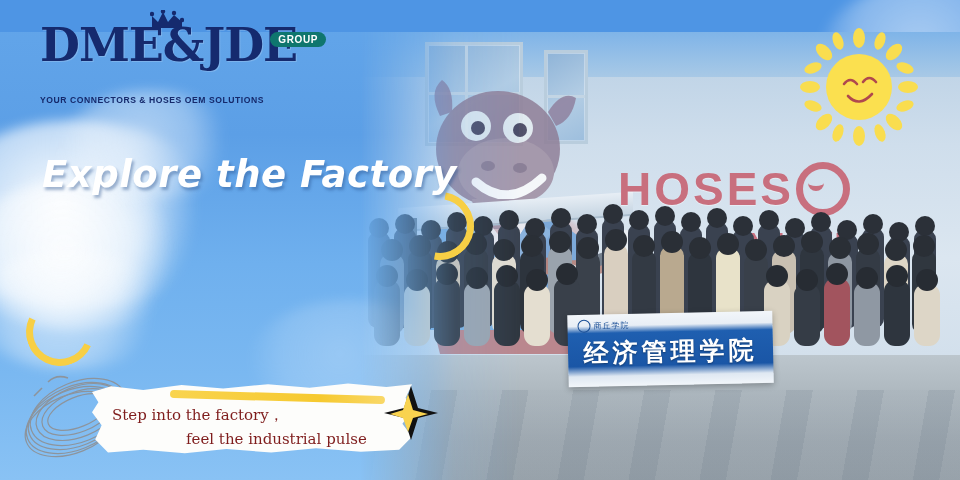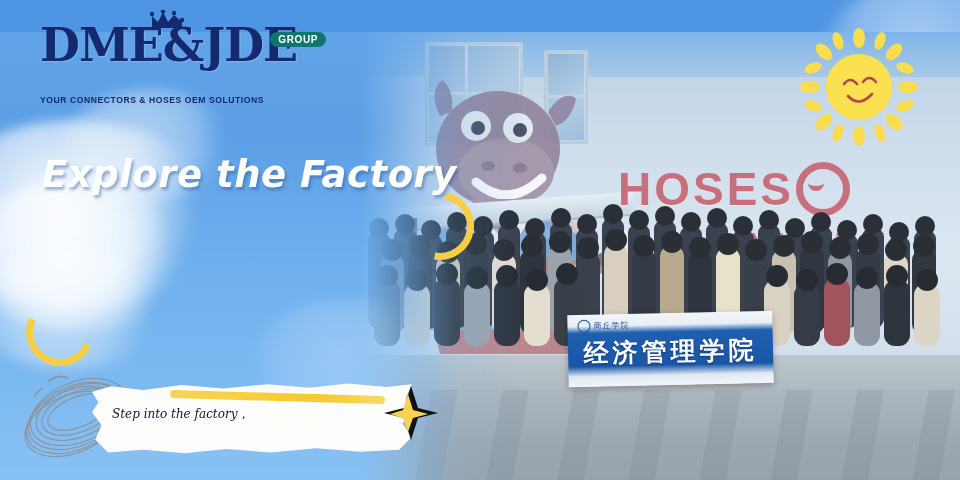--- a/index.html
+++ b/index.html
@@ -197,24 +197,23 @@
     );
   }
   .caption-highlight{
     position:absolute;left:78px;top:11px;width:215px;height:8px;
     background:linear-gradient(90deg,#f9d44f,#f6c92f 70%,#f9d868);
     border-radius:5px;
     transform:rotate(1.6deg);
   }
   .cap-line{
     position:absolute;
-    color:#0f172a;
+    color:#7f1d1d;
     font-family:"DejaVu Serif",serif;
-    font-style:italic;
-    font-size:12px;
+    font-size:15px;
     white-space:nowrap;
   }
   .cap1{left:20px;top:24px;}
   .cap2{left:94px;top:48px;}
 
   
   .star{position:absolute;left:378px;top:382px;width:62px;height:62px;z-index:11;}
 
   
   .logo{position:absolute;left:40px;top:22px;width:270px;height:90px;z-index:12;}
@@ -517,20 +516,21 @@
       <path d="M100 74 L108 66" stroke-width="1.6"></path>
       <path d="M36 24 Q44 16 56 20" stroke-width="1.6"></path>
       <path d="M92 86 Q100 94 110 90" stroke-width="1.6"></path>
     </g>
   </svg>
 
   <div class="caption">
     <div class="caption-paper"></div>
     <div class="caption-highlight"></div>
     <div class="cap-line cap1">Step into the factory，</div>
+    <div class="cap-line cap2">feel the industrial pulse</div>
   </div>
 
   <svg class="star" viewBox="0 0 62 62">
     <path d="M33 4 L40 26 L60 31 L40 36 L33 58 L26 36 L6 31 L26 26 Z" fill="#111111"></path>
     <path d="M30 12 L35 28 L50 32 L35 36 L30 50 L25 36 L12 32 L25 28 Z" fill="#f9d34f"></path>
   </svg>
 
   <div class="logo">
     <div class="logo-mark">
       <svg class="crown" viewBox="0 0 34 20">

